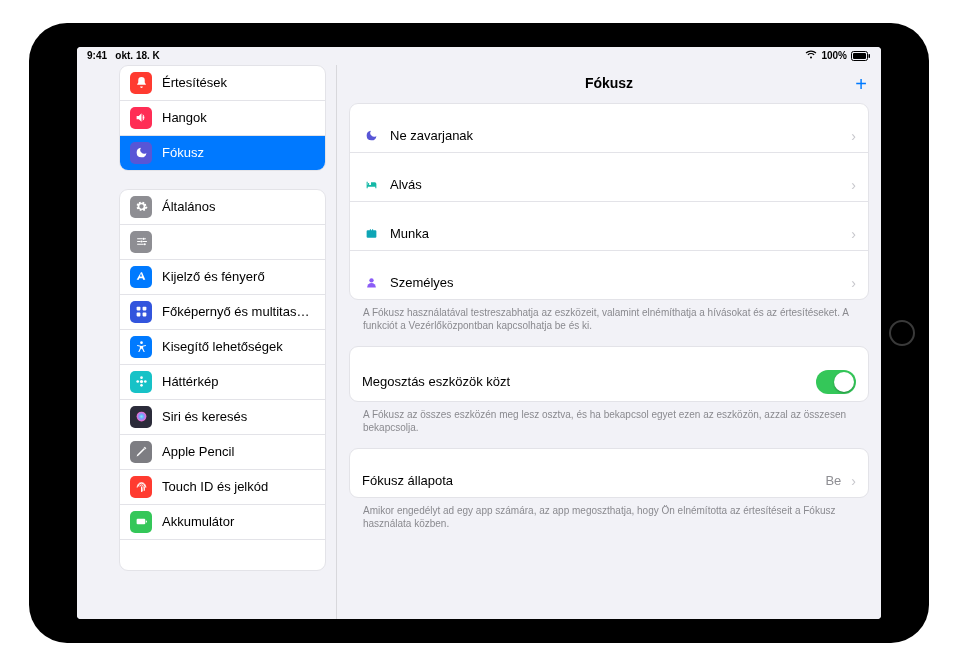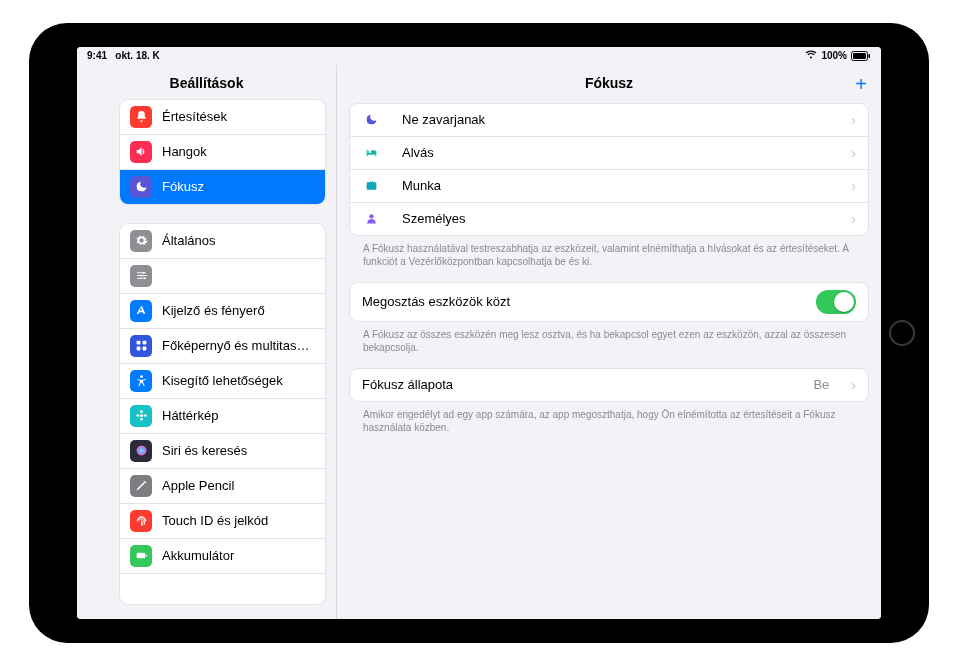--- a/index.html
+++ b/index.html
@@ -89,24 +89,25 @@
     position: absolute; right: 14px; top: 8px;
     color: #007aff; font-size: 20px; font-weight: 400;
     cursor: pointer;
   }
   .detail-body { flex: 1; overflow: hidden; padding: 4px 12px; }
   .d-group {
     background: #fff; border-radius: 9px;
     overflow: hidden; border: 0.5px solid #e3e3e8;
   }
   .d-row {
-    display: flex; align-items: center; gap: 22px;
+    display: flex; align-items: center; gap: 10px;
     padding: 7px 12px; min-height: 32px;
     border-bottom: 0.5px solid #e3e3e8;
     font-size: 13px;
+    margin-top: 16px;
   }
   .d-row:last-child { border-bottom: none; }
   .d-icon { width: 18px; height: 18px; display:flex; align-items:center; justify-content:center; flex: 0 0 18px; }
   .d-label { flex: 1; }
   .d-value { color: #8e8e93; font-size: 13px; }
   .chevron { color: #c7c7cc; font-size: 14px; }
   .footnote {
     color: #8a8a8f; font-size: 10px;
     padding: 6px 14px 14px; line-height: 1.3;
   }
@@ -147,21 +148,20 @@
               <rect x="2" y="2" width="13" height="6" rx="1" fill="#000"></rect>
               <rect x="17.5" y="3" width="1.5" height="4" rx="0.7" fill="#000"></rect>
             </svg>
         </span>
       </span>
     </div>
 
     <div class="content">
 
       <div class="sidebar">
-        <div class="sidebar-header">Beállítások</div>
         <div class="sidebar-scroll">
           <div class="group" id="sb-g1">
               <div class="row">
                 <span class="icon-tile" style="background: rgb(255, 59, 48);">
                   <svg width="13" height="13" viewBox="0 0 24 24" fill="#fff">
                     <path d="M12 2a6 6 0 00-6 6v4l-2 3v1h16v-1l-2-3V8a6 6 0 00-6-6zm0 20a2.5 2.5 0 002.5-2.5h-5A2.5 2.5 0 0012 22z"></path>
                   </svg>
                 </span>
                 <span class="row-label">Értesítések</span>
               </div>

